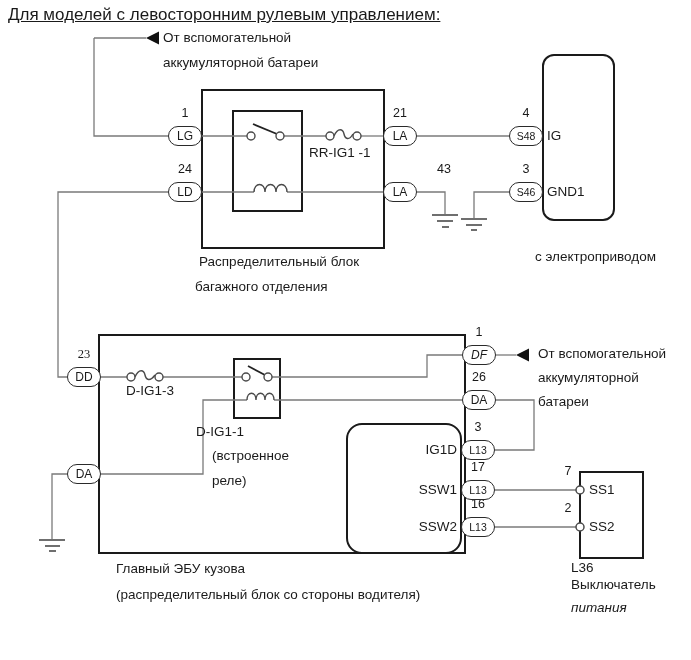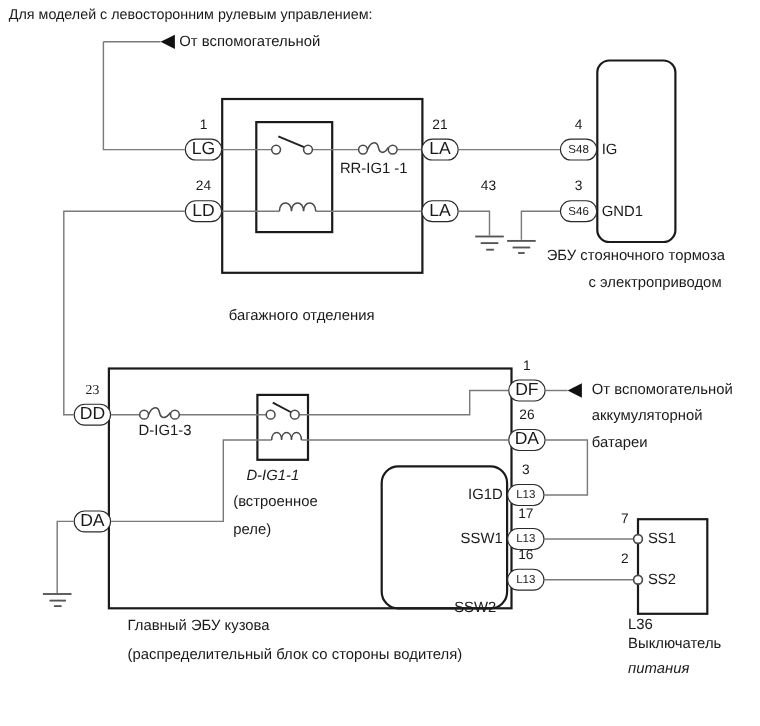--- a/index.html
+++ b/index.html
@@ -4,27 +4,27 @@
 <style>
   html,body{margin:0;padding:0;background:#fff;}
   .stage{
     position:relative;width:691px;height:660px;background:#fff;overflow:hidden;
     font-family:"Liberation Sans",sans-serif;color:#1a1a1a;
   }
   .box{position:absolute;border:2px solid #1a1a1a;box-sizing:border-box;background:transparent;z-index:10;}
   .rounded12{border-radius:12px;}
   .rounded16{border-radius:16px;}
   .lbl{position:absolute;font-size:13.5px;line-height:15px;white-space:nowrap;z-index:25;}
-  .title{position:absolute;font-size:13px;z-index:25;white-space:nowrap;}
+  .title{position:absolute;font-size:17px;z-index:25;white-space:nowrap;text-decoration:underline;}
   .num{position:absolute;font-size:12.5px;width:30px;text-align:center;z-index:25;}
   .pin{
     position:absolute;width:34px;height:20px;box-sizing:border-box;
     border:1.6px solid #2a2a2a;border-radius:10px;background:#fff;
     display:flex;align-items:center;justify-content:center;
-    font-size:16px;letter-spacing:0;z-index:30;
+    font-size:12px;letter-spacing:0;z-index:30;
   }
   .pin.small{font-size:10.5px;}
   .ralign{text-align:right;}
   svg.wires{position:absolute;left:0;top:0;z-index:20;}
 </style>
 </head>
 <body>
 
 <div class="stage">
 
@@ -110,21 +110,21 @@
   </svg>
 
   <div class="pin" style="left:168px;top:126px;">LG</div>
   <div class="pin" style="left:168px;top:182px;">LD</div>
   <div class="pin" style="left:383px;top:126px;">LA</div>
   <div class="pin" style="left:383px;top:182px;">LA</div>
   <div class="pin small" style="left:509px;top:126px;">S48</div>
   <div class="pin small" style="left:509px;top:182px;">S46</div>
   <div class="pin" style="left:67px;top:367px;">DD</div>
   <div class="pin" style="left:67px;top:464px;">DA</div>
-  <div class="pin" style="left:462px;top:345px;">DF</div>
+  <div class="pin" style="left:462px;top:345px;font-style:italic;">DF</div>
   <div class="pin" style="left:462px;top:390px;">DA</div>
   <div class="pin small" style="left:461px;top:440px;">L13</div>
   <div class="pin small" style="left:461px;top:480px;">L13</div>
   <div class="pin small" style="left:461px;top:517px;">L13</div>
 
   <div class="num" style="left:170px;top:106px;">1</div>
   <div class="num" style="left:170px;top:162px;">24</div>
   <div class="num" style="left:385px;top:106px;">21</div>
   <div class="num" style="left:385px;top:162px;padding-left:44px;">43</div>
   <div class="num" style="left:511px;top:106px;">4</div>
@@ -133,43 +133,44 @@
   <div class="num" style="left:69px;top:444px;margin-top:22px;">40</div>
   <div class="num" style="left:464px;top:325px;">1</div>
   <div class="num" style="left:464px;top:370px;">26</div>
   <div class="num" style="left:463px;top:420px;">3</div>
   <div class="num" style="left:463px;top:460px;">17</div>
   <div class="num" style="left:463px;top:497px;">16</div>
   <div class="num" style="left:553px;top:464px;">7</div>
   <div class="num" style="left:553px;top:501px;">2</div>
 
   <div class="lbl" style="left:163px;top:30px;">От вспомогательной</div>
+  <div class="lbl" style="left:163px;top:55px;">аккумуляторной батареи</div>
 
   <div class="lbl" style="left:309px;top:145px;">RR-IG1 -1</div>
-  <div class="lbl" style="left:208px;top:279px;">багажного отделения</div>
+  <div class="lbl" style="left:199px;top:254px;">Распределительный блок</div>
+  <div class="lbl" style="left:195px;top:279px;">багажного отделения</div>
 
   <div class="lbl" style="left:547px;top:128px;">IG</div>
   <div class="lbl" style="left:547px;top:184px;">GND1</div>
-  <div class="lbl" style="left:497px;top:224px;">ЭБУ стояночного тормоза</div>
   <div class="lbl" style="left:497px;top:249px;margin-left:38px;">с электроприводом</div>
 
   <div class="lbl" style="left:126px;top:383px;">D-IG1-3</div>
-  <div class="lbl" style="left:224px;top:424px;font-style:italic;">D-IG1-1</div>
+  <div class="lbl" style="left:196px;top:424px;">D-IG1-1</div>
   <div class="lbl" style="left:212px;top:448px;">(встроенное</div>
   <div class="lbl" style="left:212px;top:473px;">реле)</div>
   <div class="lbl" style="left:116px;top:587px;">(распределительный блок со стороны водителя)</div>
   <div class="lbl" style="left:116px;top:561px;">Главный ЭБУ кузова</div>
 
   <div class="lbl" style="left:538px;top:346px;">От вспомогательной</div>
   <div class="lbl" style="left:538px;top:370px;">аккумуляторной</div>
   <div class="lbl" style="left:538px;top:394px;">батареи</div>
 
   <div class="lbl ralign" style="left:407px;top:442px;width:50px;">IG1D</div>
   <div class="lbl ralign" style="left:407px;top:482px;width:50px;">SSW1</div>
-  <div class="lbl ralign" style="left:407px;top:544px;width:50px;text-align:center;">SSW2</div>
+  <div class="lbl ralign" style="left:407px;top:519px;width:50px;">SSW2</div>
 
   <div class="lbl" style="left:589px;top:482px;">SS1</div>
   <div class="lbl" style="left:589px;top:519px;">SS2</div>
   <div class="lbl" style="left:571px;top:560px;">L36</div>
   <div class="lbl" style="left:571px;top:577px;">Выключатель</div>
   <div class="lbl" style="left:571px;top:600px;font-style:italic;">питания</div>
 
 </div>
 
 </body></html>

